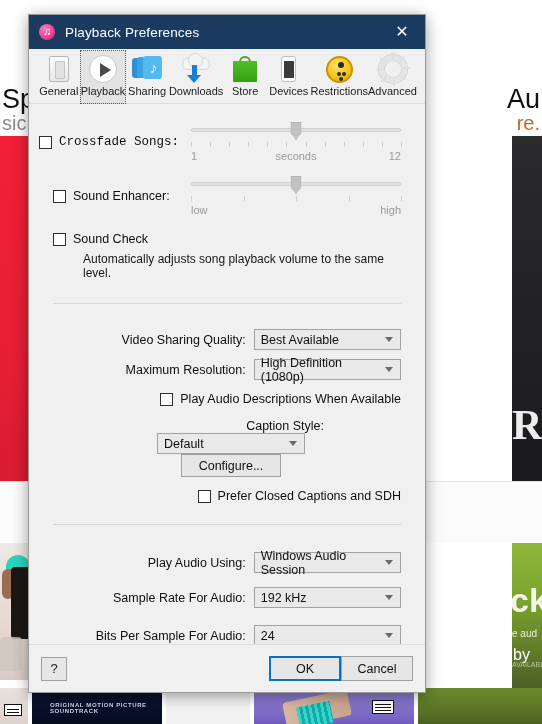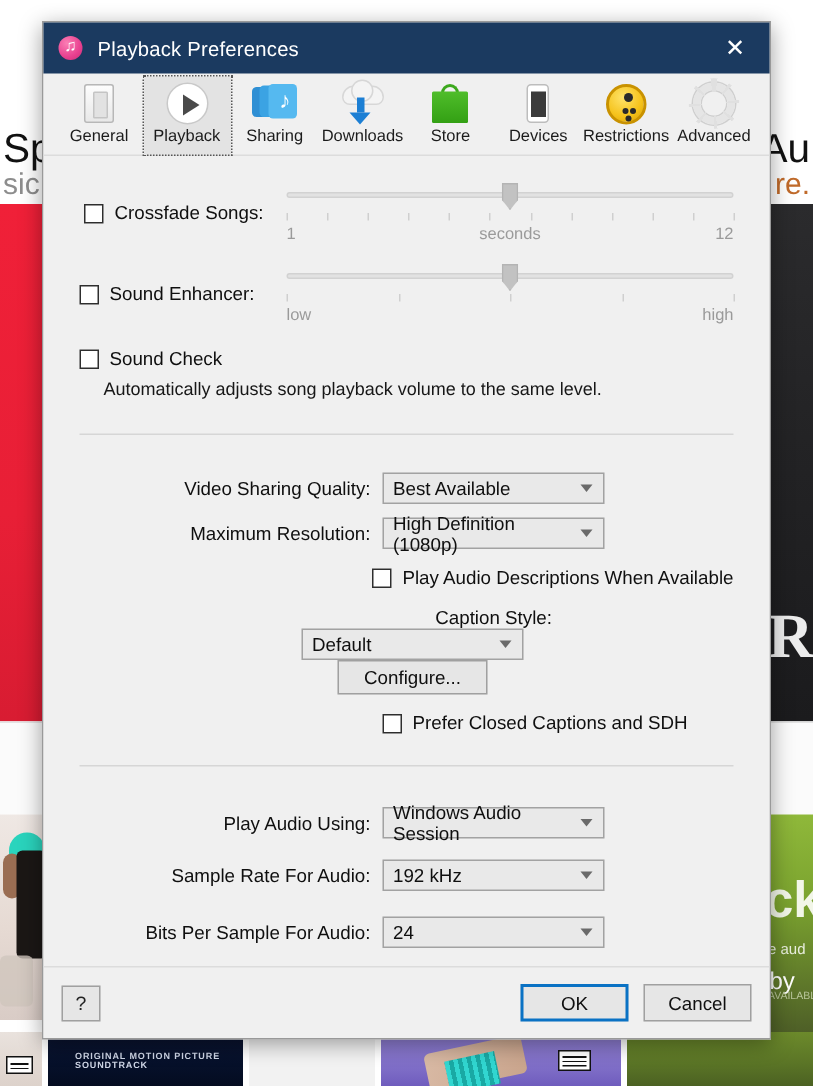--- a/index.html
+++ b/index.html
@@ -124,21 +124,21 @@
     background:#fff; border:1px solid #111; }
   .alb-e { left: 418px; width: 124px;
     background: linear-gradient(180deg,#6c8a2b,#5a7426 60%,#4b6122); }
   .alb-pa-lines { position:absolute; left:2px; top:2px; right:2px; bottom:2px;
     background: repeating-linear-gradient(0deg,#111 0 1px,transparent 1px 3px); }
 
   
   #dialog {
     position: absolute;
     left: 28px; top: 14px;
-    width: 486px; height: 679px;
+    width: 398px; height: 679px;
     background: #f0f0f0;
     border: 1px solid #999;
     box-shadow: 0 3px 14px rgba(0,0,0,.38);
     display: flex; flex-direction: column;
   }
   .titlebar {
     height: 34px; background: #1b3a60;
     display: flex; align-items: center;
     flex: 0 0 34px; position: relative;
   }
@@ -274,21 +274,21 @@
     clip-path: polygon(0 0, 100% 0, 100% 62%, 50% 100%, 0 62%);
     transform: translateX(-50%);
   }
   .ticks { position: absolute; left: 0; right: 0; top: 22px; height: 6px; }
   .ticks i { position: absolute; top: 0; width: 1px; height: 5px; background: #cfcfcf; }
   .scale { position: absolute; left: 0; right: 0; top: 30px; height: 14px; font-size: 11px; color: #9a9a9a; }
   .scale .s-l { position: absolute; left: 0; }
   .scale .s-c { position: absolute; left: 50%; transform: translateX(-50%); }
   .scale .s-r { position: absolute; right: 0; }
 
-  .sub-note { font-size: 12px; color: #171717; margin-left: 16px; margin-top: 6px; }
+  .sub-note { font-size: 12px; color: #171717; margin-left: 30px; margin-top: 6px; }
 
   .divider { height: 1px; background: #d6d6d6; margin: 0; }
 
   .form-row { display: flex; align-items: center; }
   .form-lbl { font-size: 12.5px; color: #0f0f0f; text-align: right; white-space: nowrap; }
   .sel {
     position: relative; height: 21px; background: #e9e9e9;
     border: 1px solid #a2a2a2; display: flex; align-items: center;
     padding: 0 22px 0 6px; font-size: 12.5px; color: #0f0f0f;
   }
@@ -311,21 +311,21 @@
   .footer {
     flex: 0 0 48px; height: 48px; background: #f0f0f0;
     border-top: 1px solid #dcdcdc;
     display: flex; align-items: center; position: relative;
     padding: 0 12px;
   }
   .help-btn {
     width: 26px; height: 24px; background: #e6e6e6; border: 1px solid #a0a0a0;
     font-size: 13px; color: #222; display: flex; align-items: center; justify-content: center;
   }
-  .footer-right { margin-left: auto; display: flex; gap: 10px; }
+  .footer-right { margin-left: auto; display: flex; }
   .fbtn {
     width: 72px; height: 25px; background: #e6e6e6; border: 1px solid #a0a0a0;
     font-size: 12.5px; color: #0f0f0f;
     display: flex; align-items: center; justify-content: center;
   }
   .fbtn.default { border: 2px solid #0a72c4; }
 </style>
 </head>
 <body>
 
@@ -458,21 +458,21 @@
           </div>
       </div>
       <div class="lbl">Advanced</div>
     </div>
 
   </div>
 
   <div class="body">
 
     <div class="row" style="margin-top:16px;">
-      <div style="width:126px; display:flex; align-items:center; justify-content:center;">
+      <div style="width:126px; display:flex; align-items:center; justify-content:flex-end;font-family:Liberation Mono, monospace;">
         <div class="chk"></div>
         <div class="chk-lbl">Crossfade Songs:</div>
       </div>
       <div class="slider-wrap">
         <div class="track"></div>
         <div class="thumb" id="cf-thumb" style="left: 50%;"></div>
         <div class="ticks" id="cf-ticks">
             <i style="left: 0%;"></i>
             <i style="left: 9.09091%;"></i>
             <i style="left: 18.1818%;"></i>

